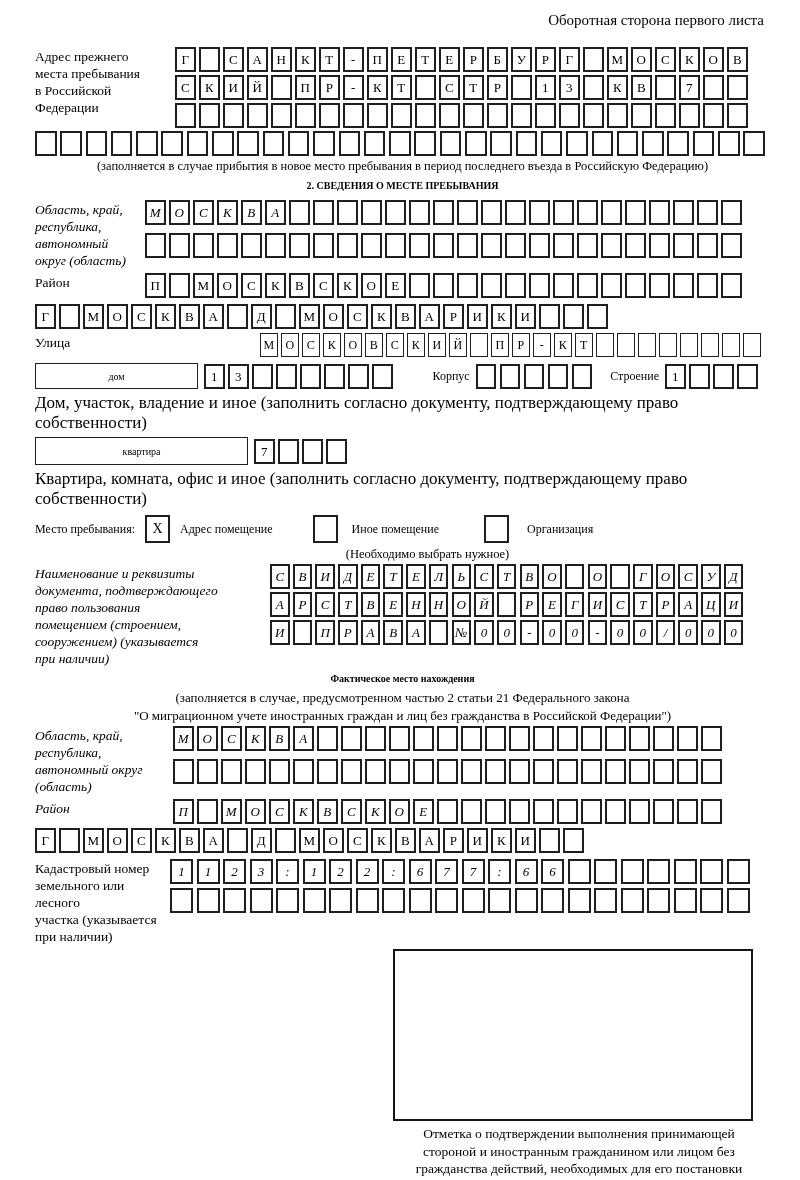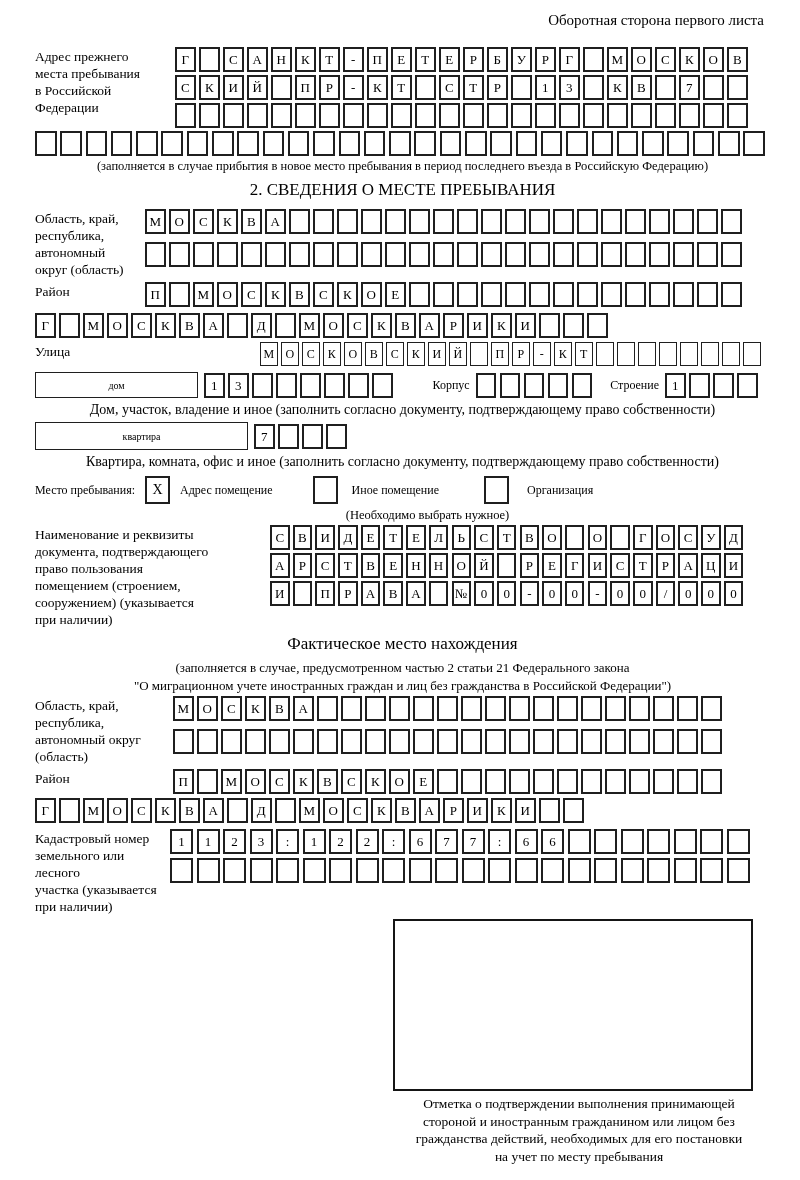--- a/index.html
+++ b/index.html
@@ -27,38 +27,38 @@
   .mb8{margin-bottom:8px;}
   .frow{display:flex;align-items:flex-start;}
   .flabel{
     flex:none;font-size:13.5px;line-height:17px;white-space:pre-line;
     padding-top:1px;
   }
   .w140{width:140px;} .w110{width:110px;} .w133{width:133px;}
   .w225{width:225px;} .w235{width:235px;} .w138{width:138px;}
   .w150{width:150px;} .w127{width:135px;}
   .note{font-size:12.5px;text-align:center;margin:2px 0 5px 0;}
-  .note-left{font-size:14px;text-align:center;margin:2px 0 4px 0;}
-  .sec-title{font-size:17px;font-weight:normal;text-align:center;margin:6px 0 9px 0;}
+  .note-left{font-size:17px;text-align:left;margin:2px 0 4px 0;}
+  .sec-title{font-size:10px;font-weight:bold;text-align:center;margin:6px 0 9px 0;}
   .named-box{
     box-sizing:border-box;border:1.8px solid #1f1f1f;height:26px;
     display:flex;align-items:center;justify-content:center;font-size:10px;flex:none;
   }
   .dom-box{width:163px;}
   .kv-box{width:213px;height:28px;}
   .inline-row{display:flex;align-items:center;margin-bottom:4px;}
   .inline-label{font-size:12px;flex:none;}
   .chk{
     flex:none;width:25px;height:28px;box-sizing:border-box;border:2px solid #1f1f1f;
     display:flex;align-items:center;justify-content:center;font-size:14px;
   }
   .gap6{width:6px;flex:none;} .gap10{width:10px;flex:none;}
   .gap14{width:14px;flex:none;} .gap40{width:40px;flex:none;}
   .gap45{width:45px;flex:none;} .gap18{width:18px;flex:none;}
-  .mb4{margin-bottom:4px;} .mb6{margin-bottom:6px;} .mb10{margin-bottom:2px;}
+  .mb4{margin-bottom:4px;font-style:italic;} .mb6{margin-bottom:6px;} .mb10{margin-bottom:2px;}
   .center-note2{font-size:13px;text-align:center;margin:0 0 2px 0;}
   .stamp-box{
     box-sizing:border-box;margin-left:358px;width:360px;height:172px;
     border:2px solid #151515;margin-top:4px;
   }
   .stamp-caption{
     margin-left:348px;width:392px;text-align:center;font-size:13.5px;
     line-height:17.5px;margin-top:4px;white-space:pre-line;
   }
 </style>

